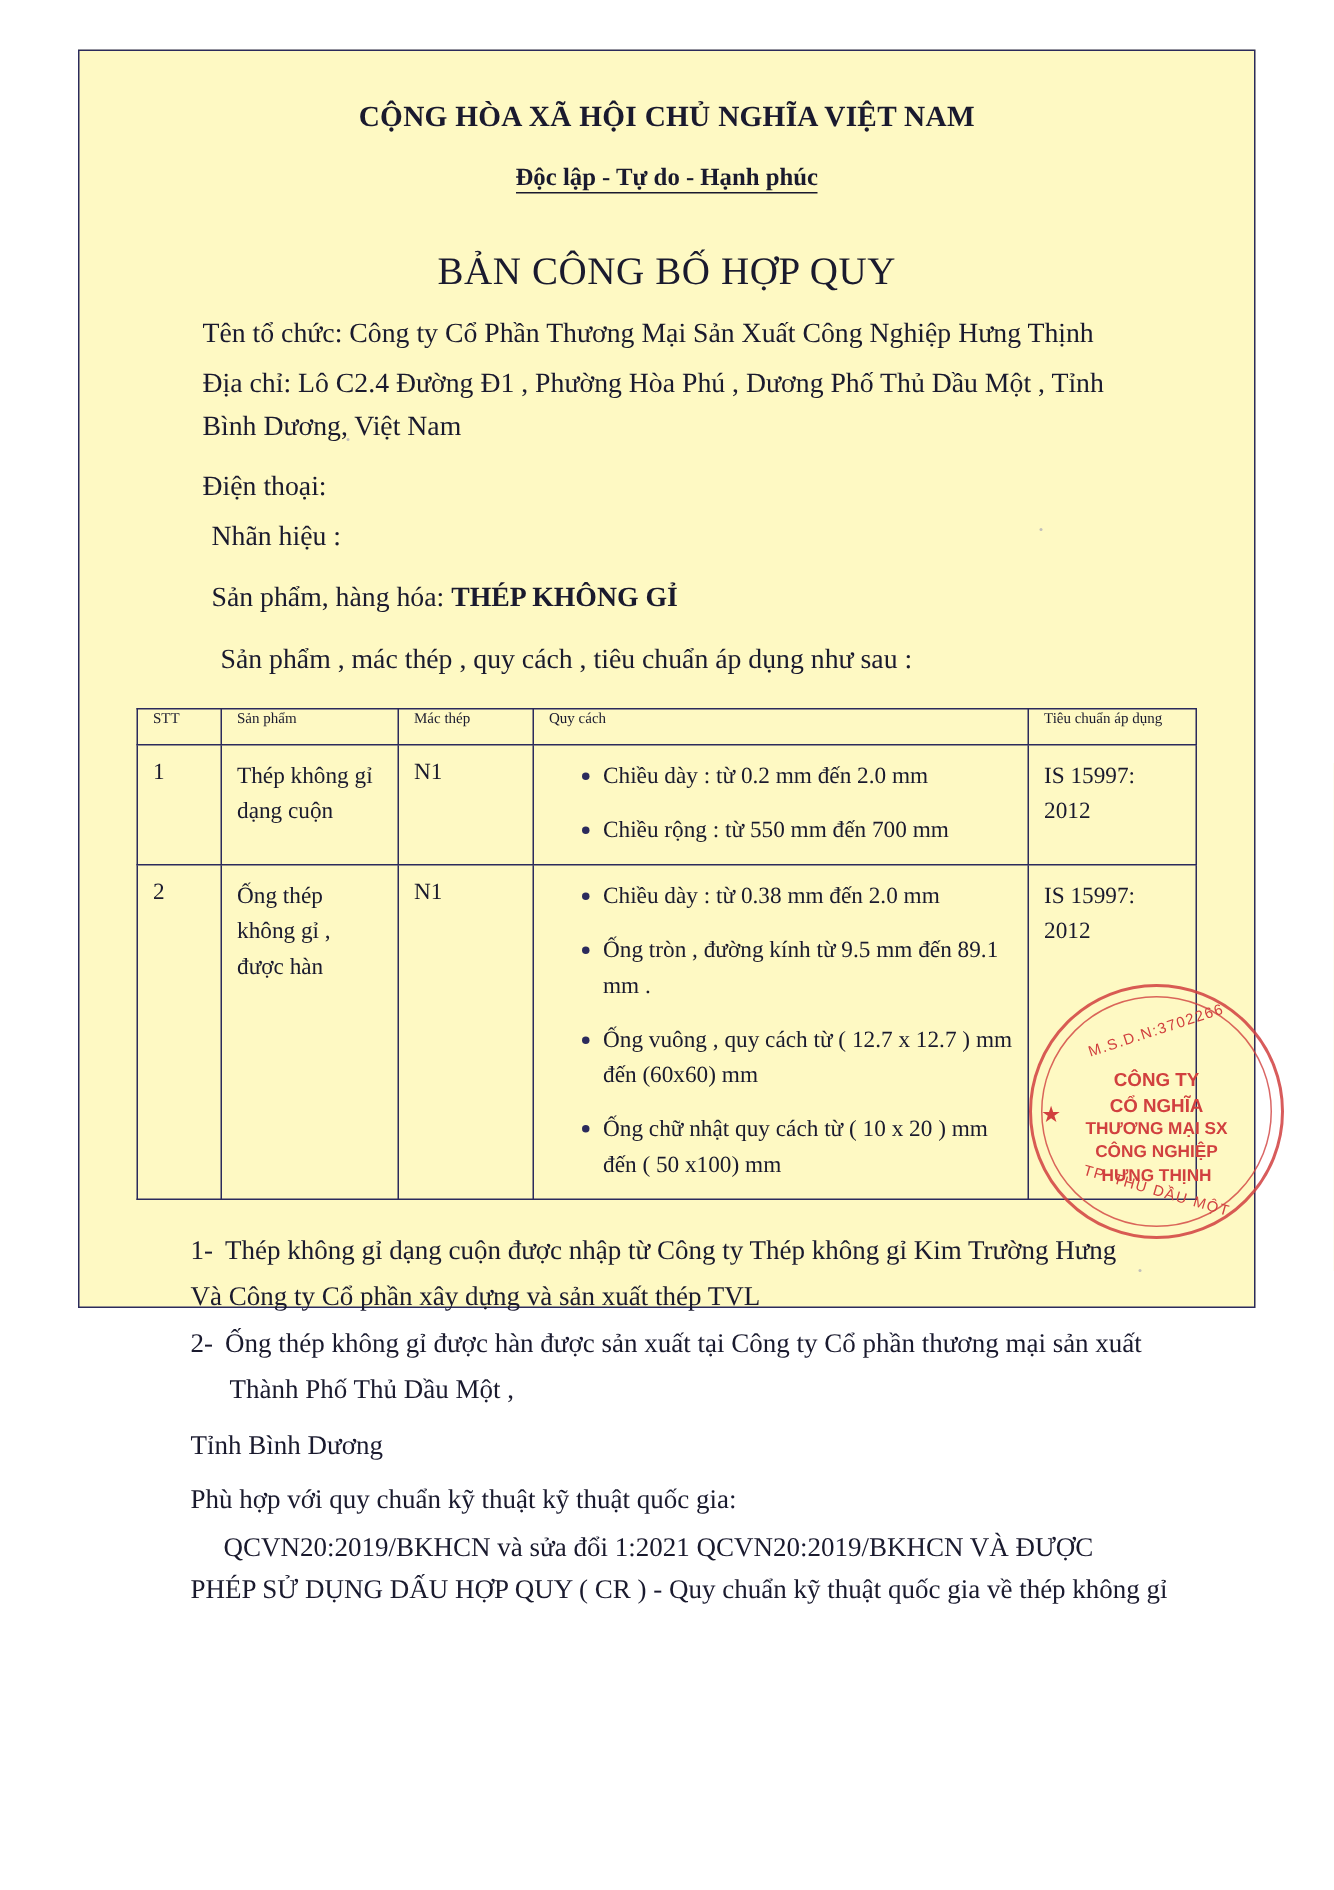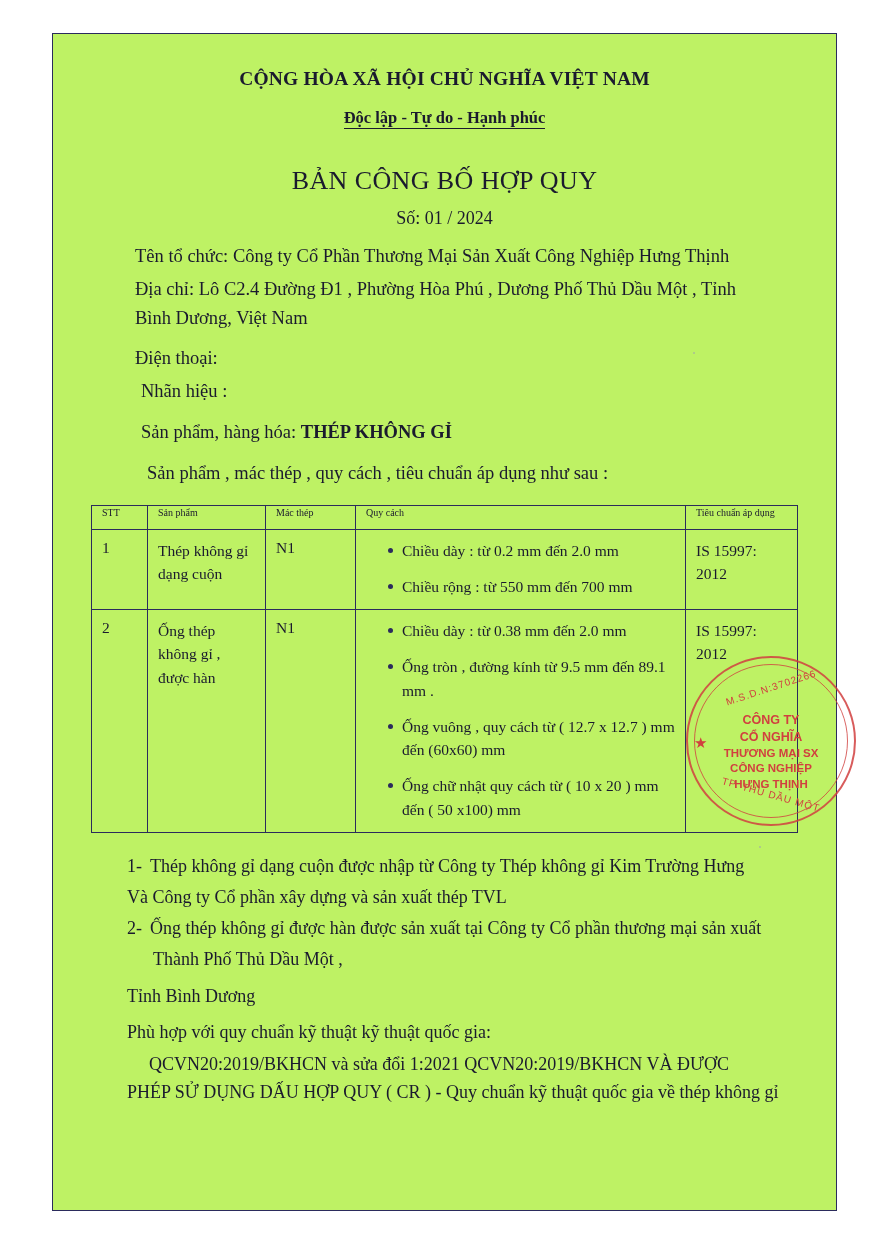--- a/index.html
+++ b/index.html
@@ -15,23 +15,23 @@
     color: #1a1a2e;
     position: relative;
     overflow: hidden;
   }
 
   .page {
     position: absolute;
     left: 52px;
     top: 33px;
     width: 785px;
-    height: 1178px;
+    height: 839px;
     border: 1px solid #2b2b5c;
-    background: #bef264;
+    background: #fef9c3;
   }
 
   .inner {
     padding: 26px 30px 0 30px;
     height: 100%;
   }
 
   .national-title {
     text-align: center;
     font-weight: bold;
@@ -234,21 +234,20 @@
 </head>
 <body>
 
 <div class="page">
   <div class="inner">
 
     <div class="national-title">CỘNG HÒA XÃ HỘI CHỦ NGHĨA VIỆT NAM</div>
     <div class="national-sub"><span>Độc lập - Tự do - Hạnh phúc</span></div>
 
     <div class="doc-title">BẢN CÔNG BỐ HỢP QUY</div>
-    <div class="doc-number">Số: 01 / 2024</div>
 
     <div class="field-line">
       <span>Tên tổ chức: </span><span>Công ty Cổ Phần Thương Mại Sản Xuất Công Nghiệp Hưng Thịnh</span>
     </div>
 
     <div class="field-line tight">
       <span>Địa chỉ: </span><span>Lô C2.4 Đường Đ1 , Phường Hòa Phú , Dương Phố Thủ Dầu Một , Tỉnh</span>
     </div>
     <div class="field-line tight" style="margin-top:2px;">
       <span>Bình Dương, Việt Nam</span>

